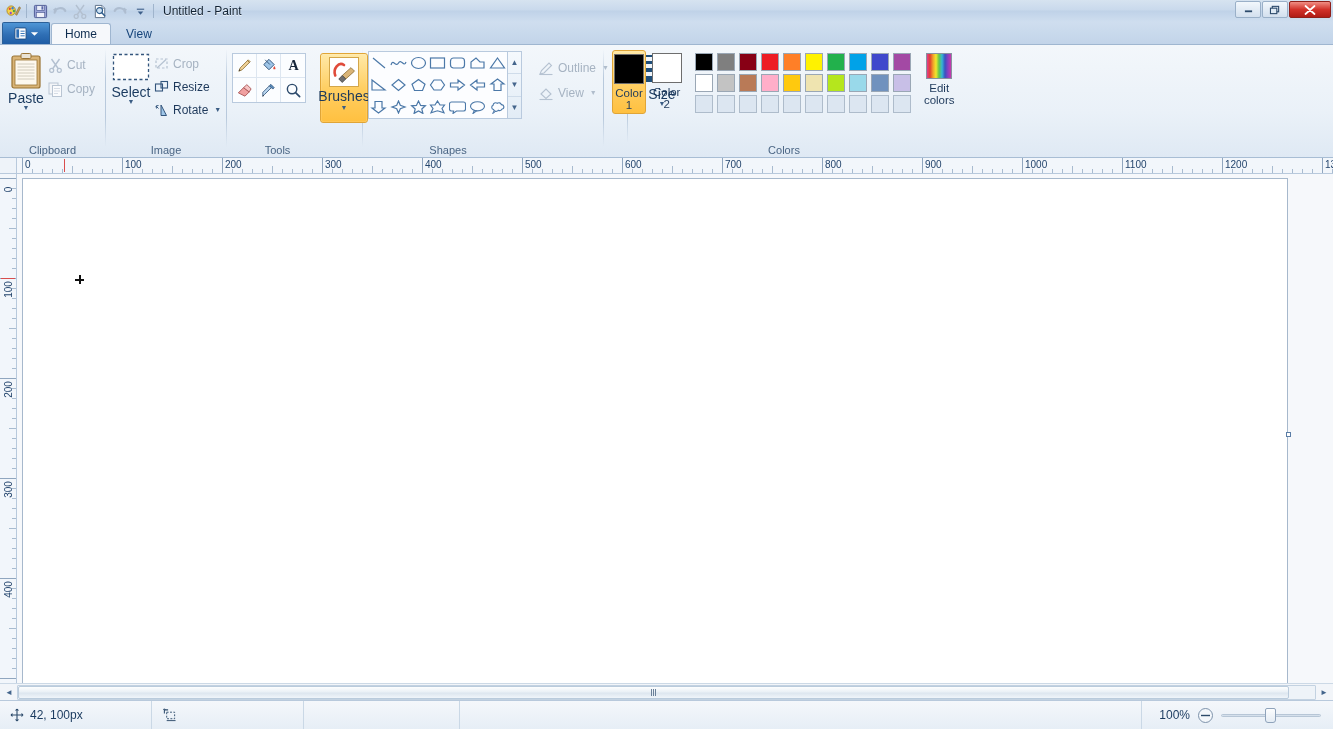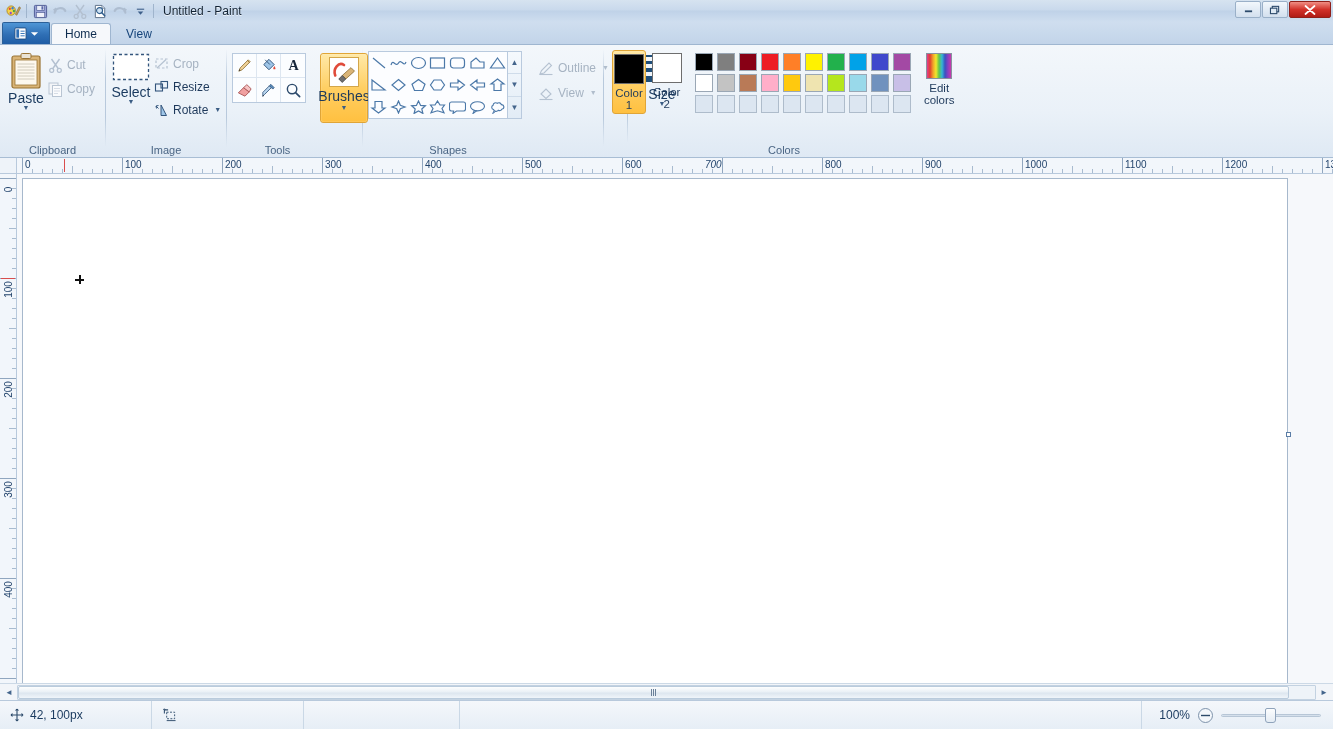--- a/index.html
+++ b/index.html
@@ -801,21 +801,21 @@
           <div class="minor" style="left: 615px; height: 4px;"></div>
           <div class="minor" style="left: 625px; height: 4px;"></div>
           <div class="minor" style="left: 635px; height: 4px;"></div>
           <div class="minor" style="left: 645px; height: 4px;"></div>
           <div class="minor" style="left: 665px; height: 4px;"></div>
           <div class="minor" style="left: 675px; height: 4px;"></div>
           <div class="minor" style="left: 685px; height: 4px;"></div>
           <div class="minor" style="left: 695px; height: 4px;"></div>
           <div class="minor" style="left: 655px; height: 7px;"></div>
           <div class="major" style="left: 705px;"></div>
-          <div class="lab" style="left: 685px; font-style: italic;">700</div>
+          <div class="lab" style="left: 705px;">700</div>
           <div class="minor" style="left: 715px; height: 4px;"></div>
           <div class="minor" style="left: 725px; height: 4px;"></div>
           <div class="minor" style="left: 735px; height: 4px;"></div>
           <div class="minor" style="left: 745px; height: 4px;"></div>
           <div class="minor" style="left: 765px; height: 4px;"></div>
           <div class="minor" style="left: 775px; height: 4px;"></div>
           <div class="minor" style="left: 785px; height: 4px;"></div>
           <div class="minor" style="left: 795px; height: 4px;"></div>
           <div class="minor" style="left: 755px; height: 7px;"></div>
           <div class="major" style="left: 805px;"></div>

